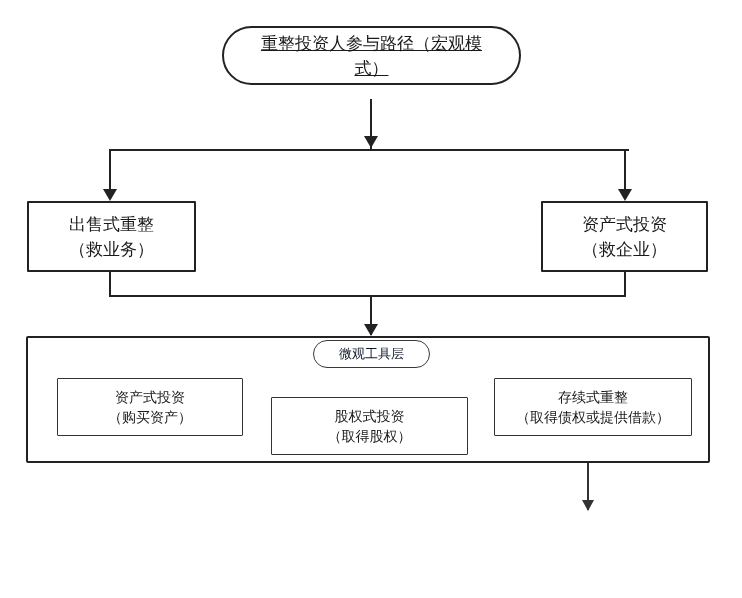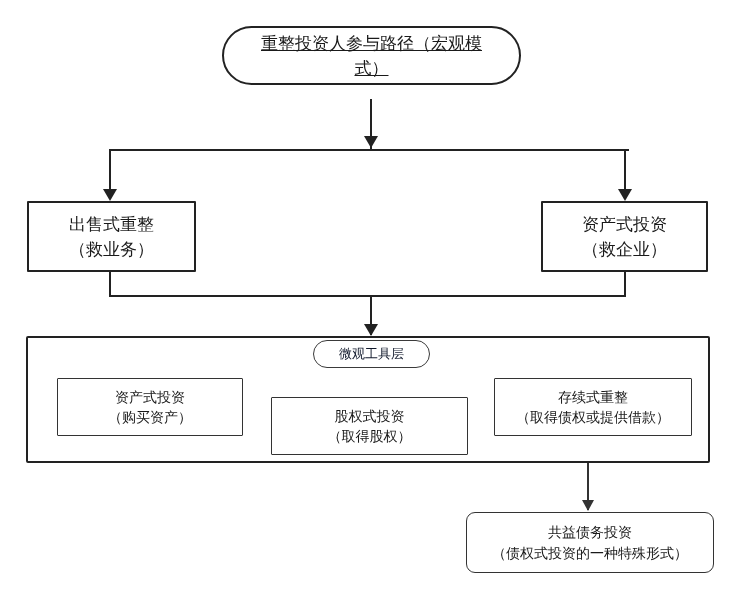--- a/index.html
+++ b/index.html
@@ -201,16 +201,14 @@
   <div class="node tool-box" id="tool-box-asset">资产式投资
 （购买资产）</div>
   <div class="node tool-box" id="tool-box-equity">股权式投资
 （取得股权）</div>
   <div class="node tool-box" id="tool-box-debt">存续式重整
 （取得债权或提供借款）</div>
 
   <div class="conn conn-thin conn-v" id="conn-debt-down"></div>
   <div class="arrowhead arrowhead-thin" id="arrow-debt-down"></div>
 
-  <div class="node" id="bottom-node">共益债务投资
-（债权式投资的一种特殊形式）</div>
 
 </div>
 
 </body></html>

